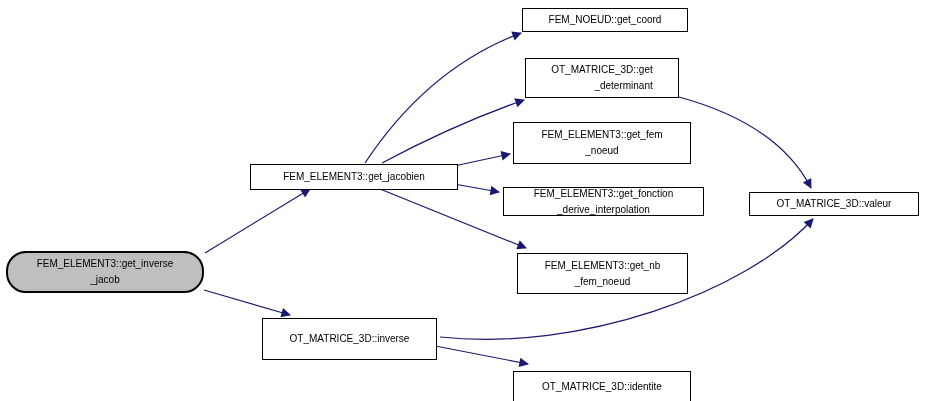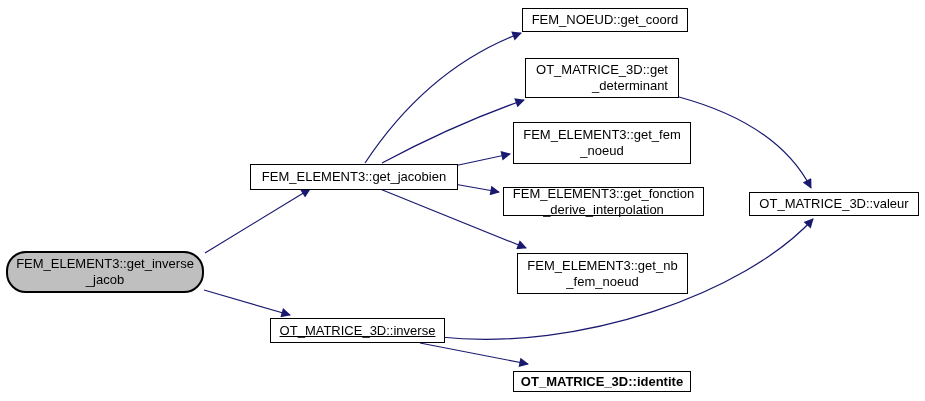--- a/index.html
+++ b/index.html
@@ -10,21 +10,21 @@
     font-family:"Liberation Sans", sans-serif;
     overflow:hidden;
   }
   .edges{position:absolute;left:0;top:0;width:925px;height:401px;}
   .node{
     position:absolute;
     box-sizing:border-box;
     background:#ffffff;
     border:1px solid #000000;
     color:#000000;
-    font-size:13px;
+    font-size:10px;
     line-height:16px;
     display:flex;
     align-items:center;
     justify-content:center;
     text-align:center;
     white-space:pre-line;
     cursor:pointer;
   }
   .node.current{
     background:#bfbfbf;
@@ -33,22 +33,22 @@
     border-radius:20px;
   }
   
   #n-get-inverse-jacob{left:6px;  top:251px; width:198px; height:42px;}
   #n-get-jacobien     {left:250px;top:164px; width:208px; height:26px;}
   #n-get-coord        {left:522px;top:8px;   width:166px; height:24px;}
   #n-get-determinant  {left:525px;top:58px;  width:154px; height:40px;text-align:right;}
   #n-get-fem-noeud    {left:513px;top:122px; width:178px; height:42px;}
   #n-get-fonction     {left:503px;top:187px; width:201px; height:29px;}
   #n-get-nb-fem-noeud {left:517px;top:253px; width:171px; height:41px;}
-  #n-inverse          {left:270px;top:318px; width:175px; height:25px;text-decoration:underline;}
-  #n-identite         {left:513px;top:371px; width:178px; height:21px;font-weight:bold;}
+  #n-inverse          {left:262px;top:318px; width:175px; height:42px;}
+  #n-identite         {left:513px;top:371px; width:178px; height:31px;}
   #n-valeur           {left:749px;top:192px; width:170px; height:24px;}
 </style>
 </head>
 <body>
 
 <div class="canvas">
 
   <svg class="edges" width="925" height="401" viewBox="0 0 925 401" fill="none" stroke="#191970" stroke-width="1.2">
     <defs>
       <marker id="arrow" viewBox="0 0 10 10" refX="9" refY="5" markerWidth="10" markerHeight="8" orient="auto">

